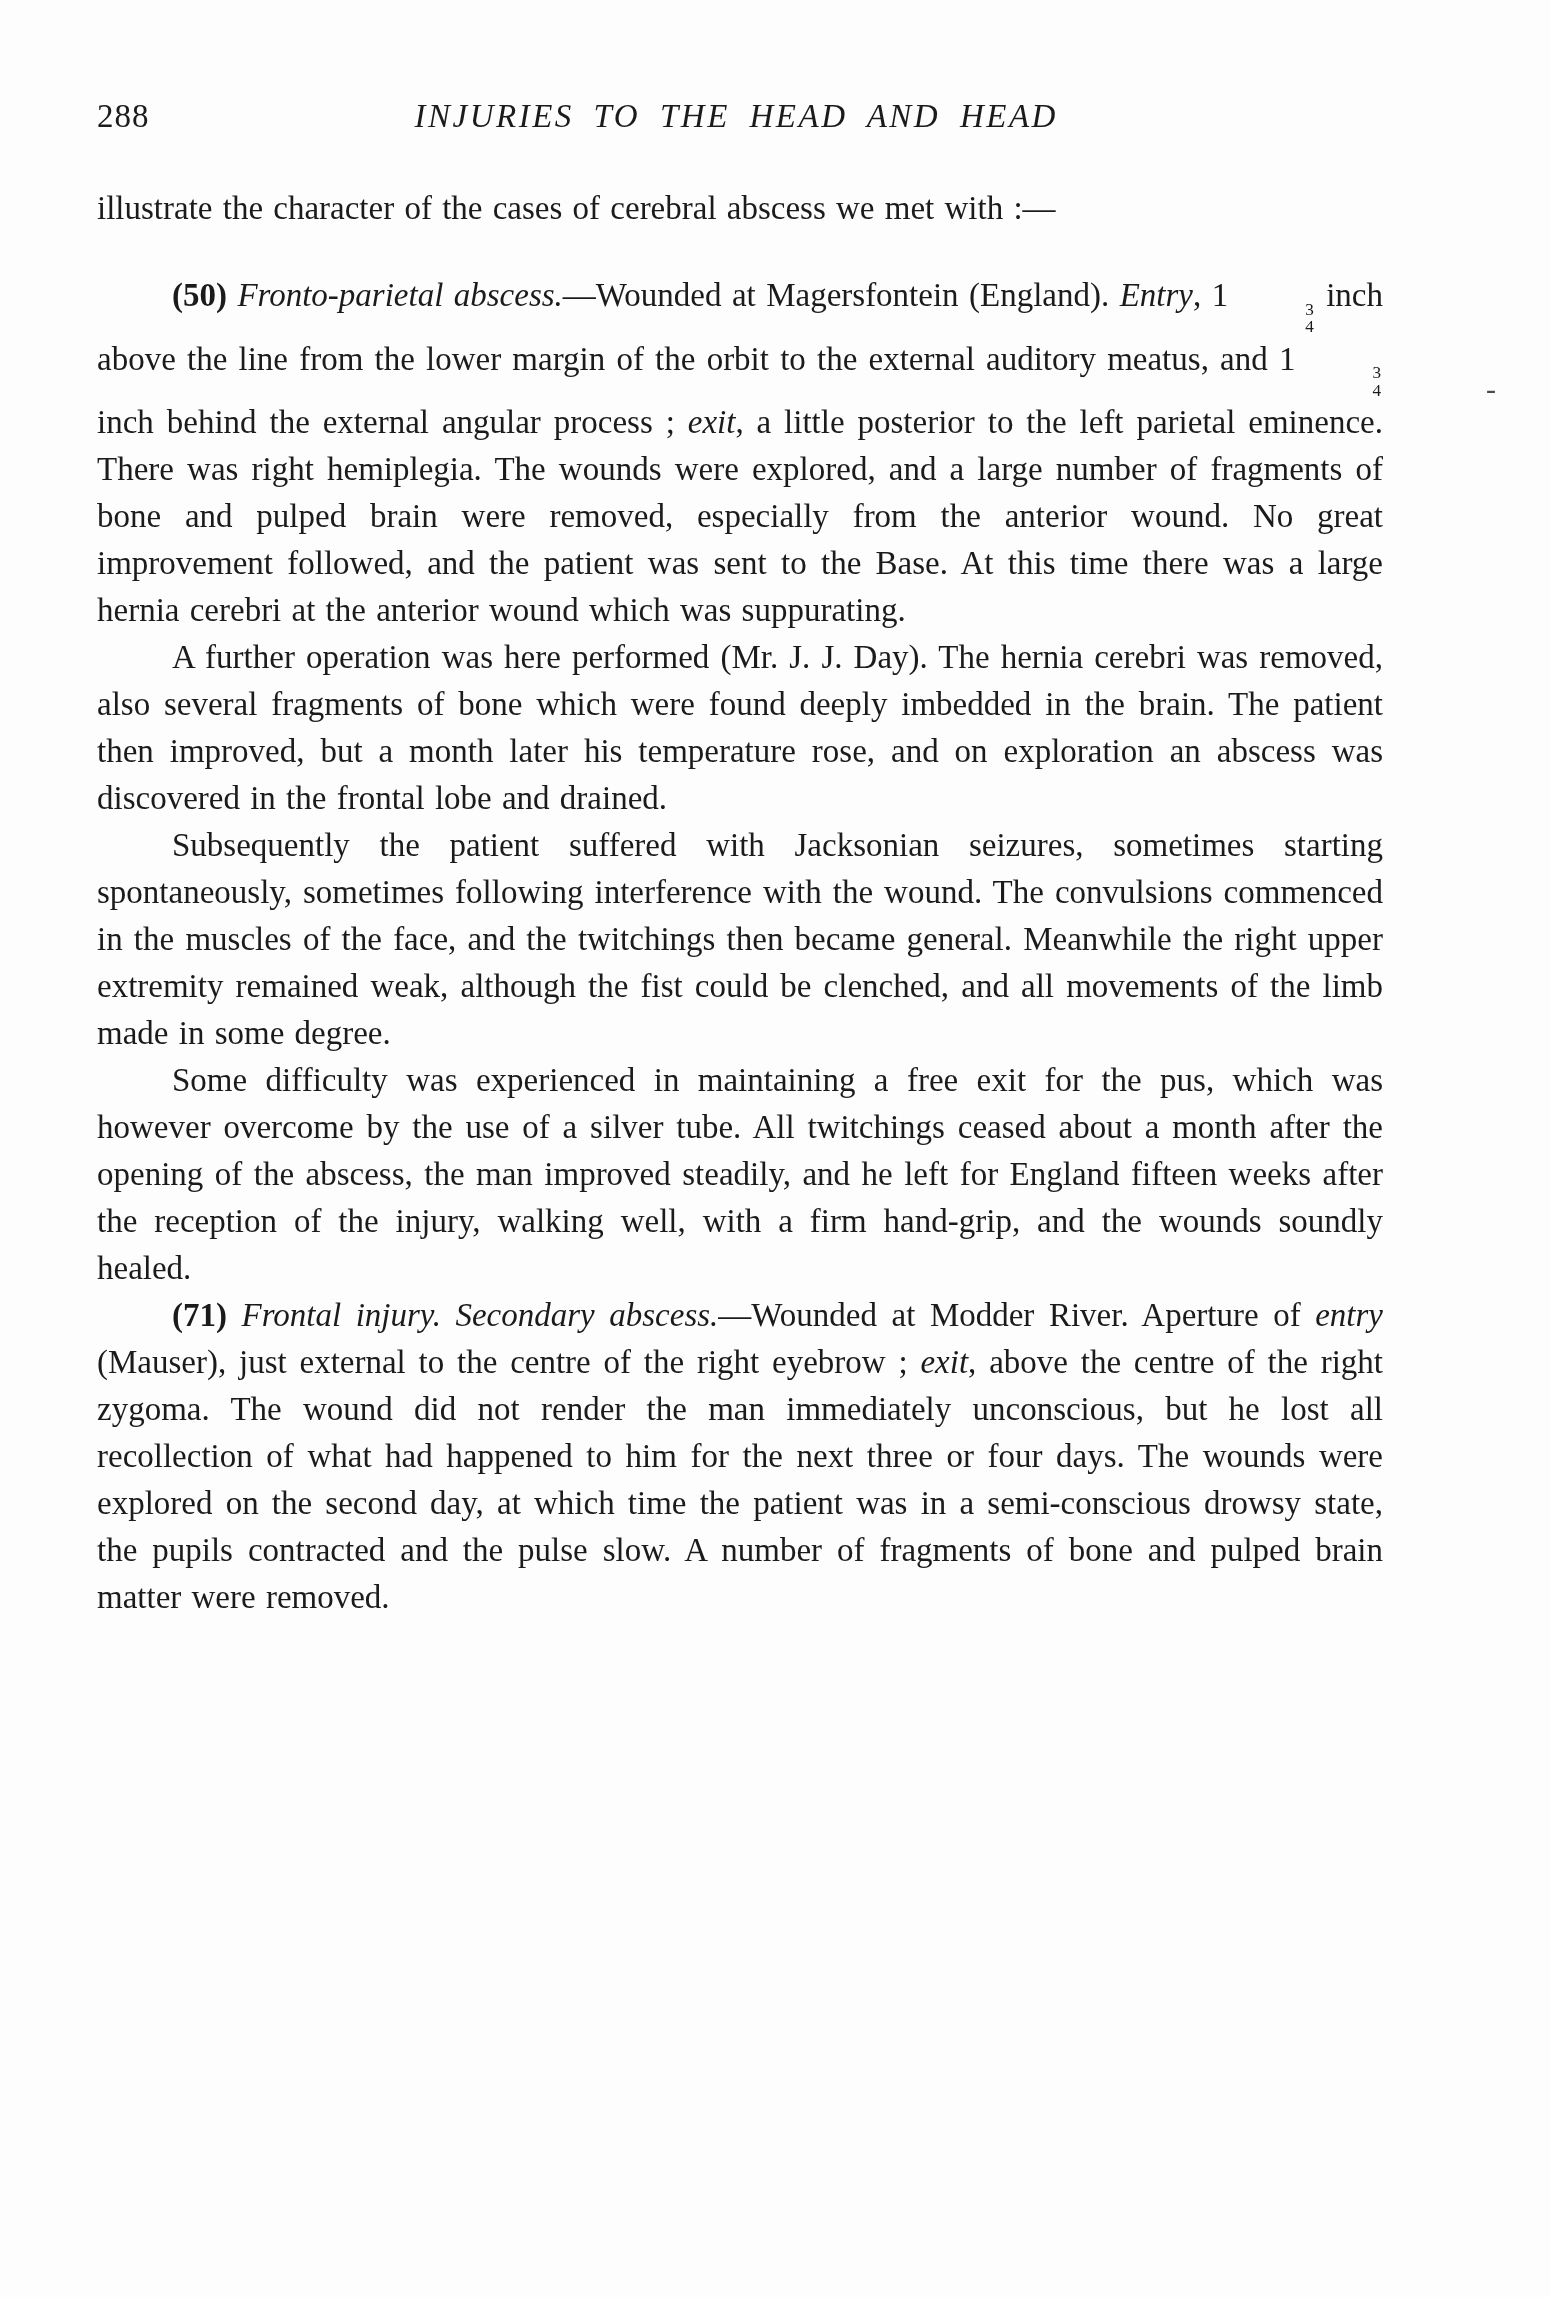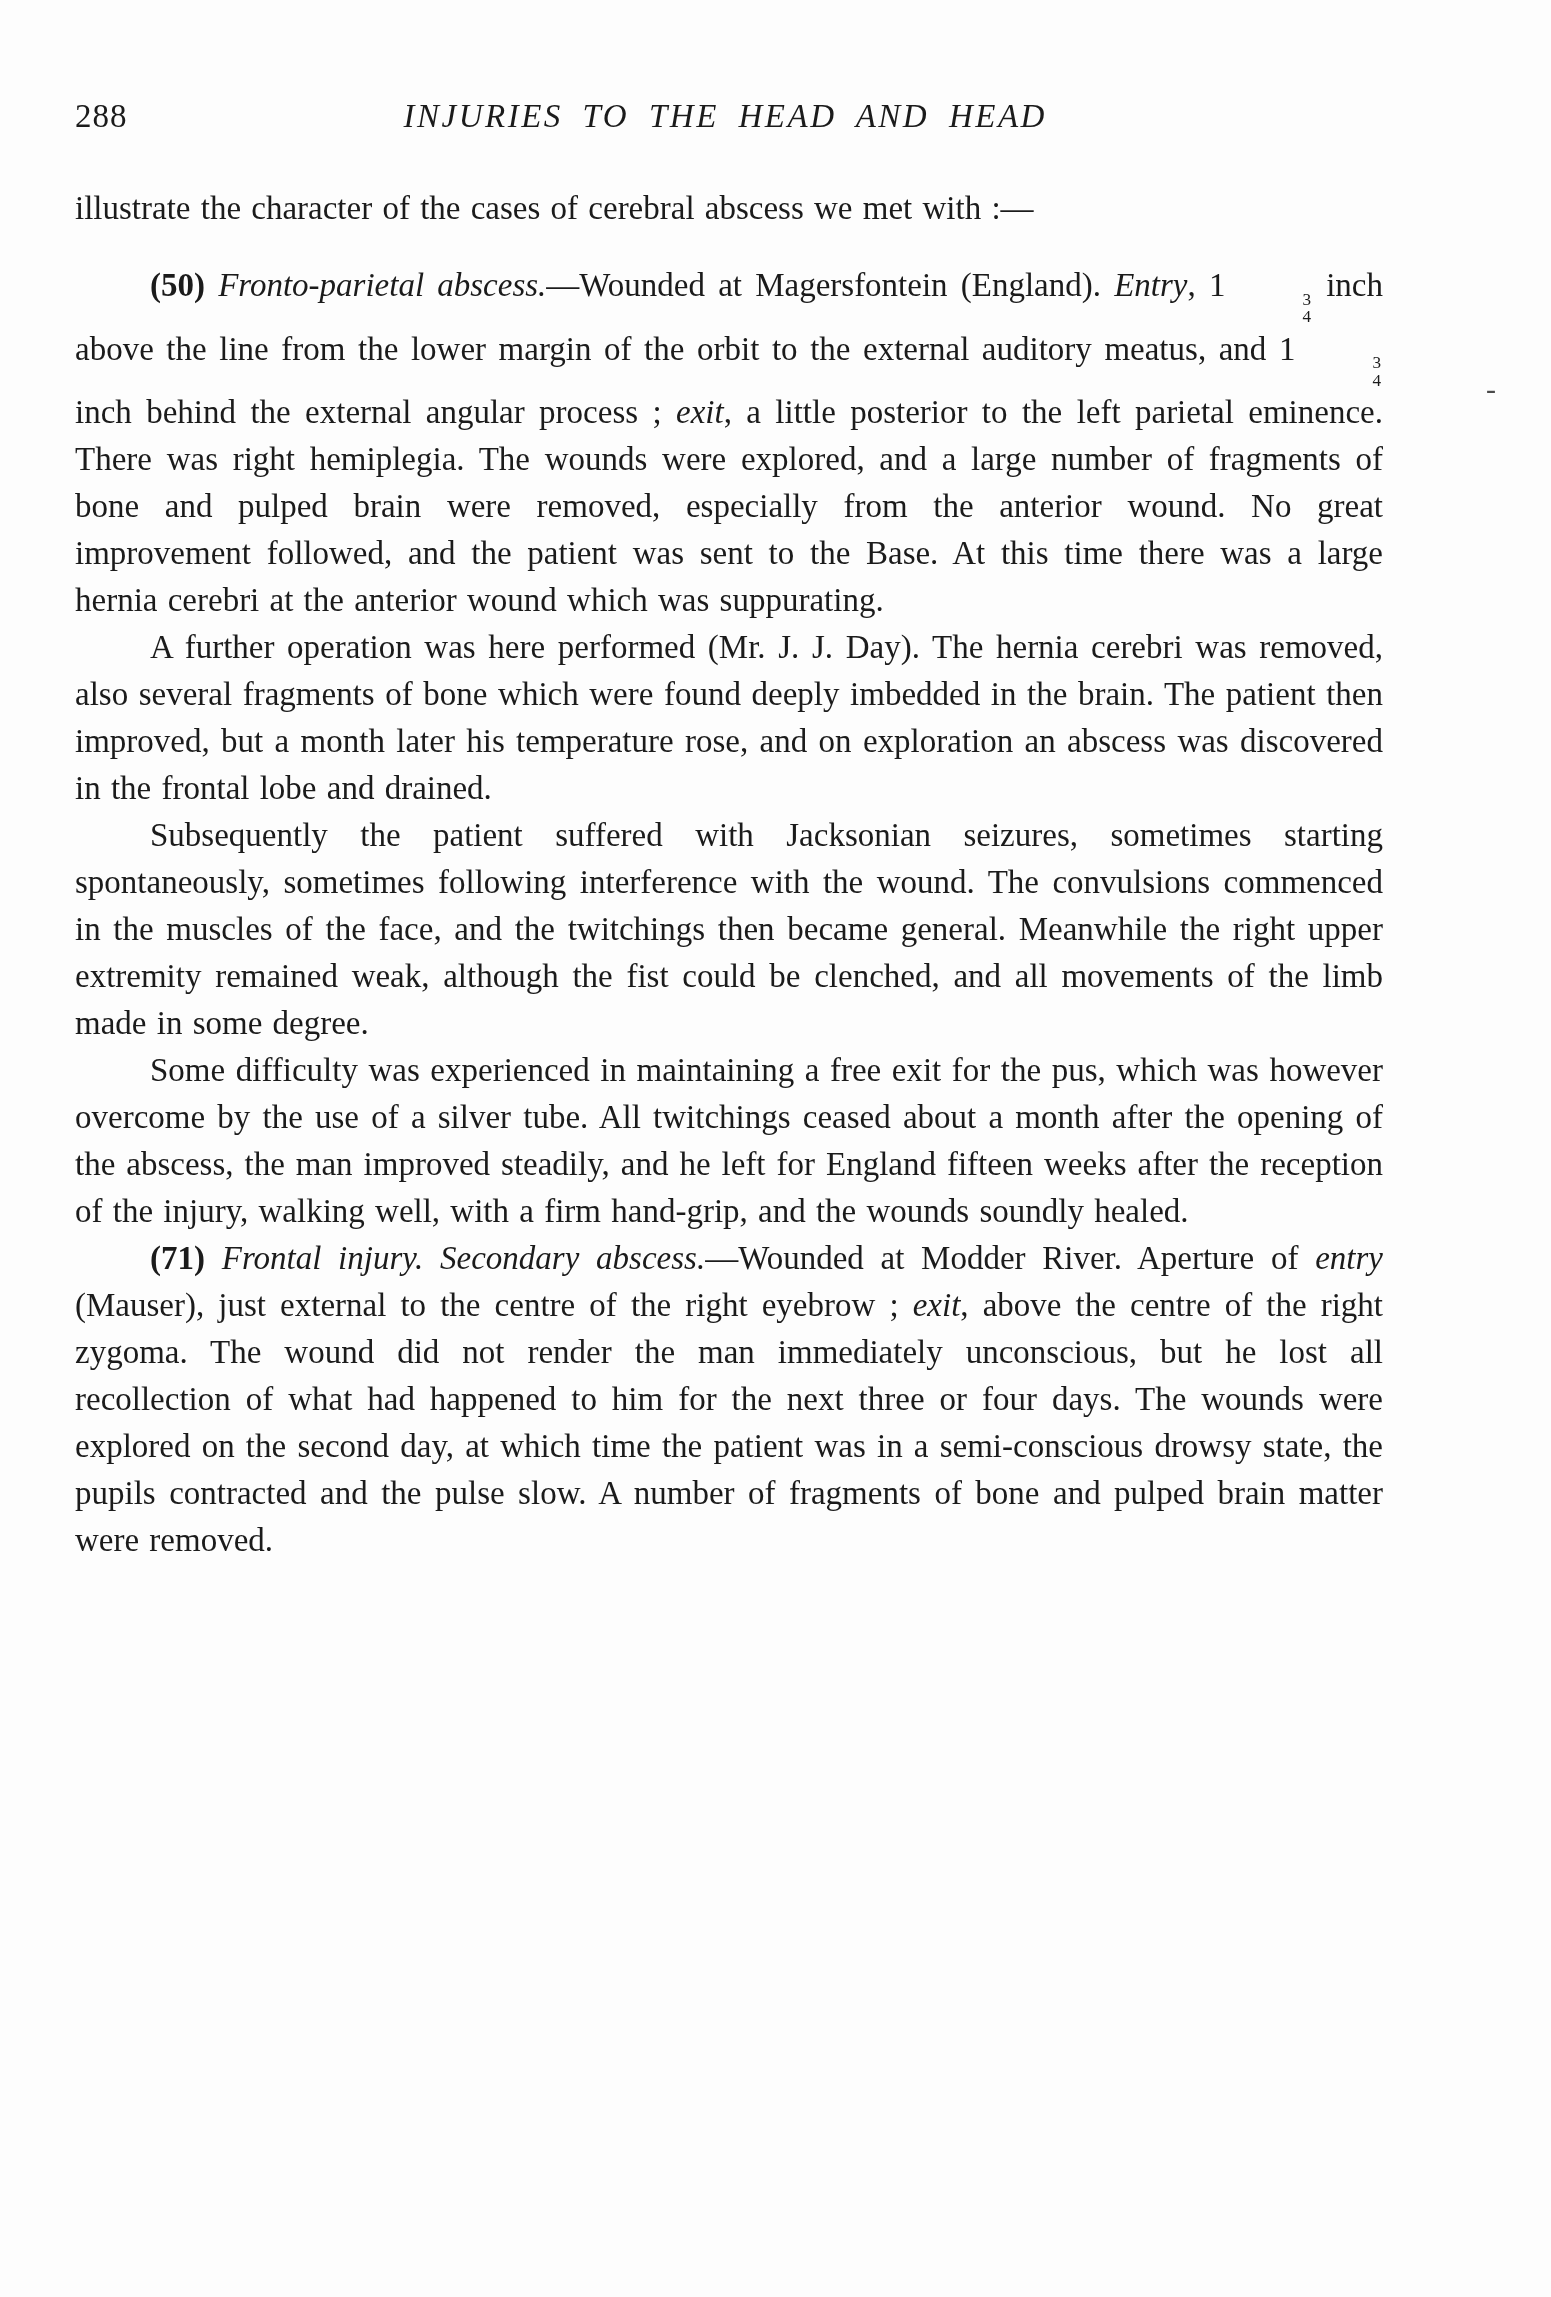--- a/index.html
+++ b/index.html
@@ -7,21 +7,21 @@
     width:1551px;height:2297px;
     background:#fdfdfd;
     font-family:"Liberation Serif","DejaVu Serif",serif;
     color:#1b1b1b;
     position:relative;
     overflow:hidden;
   }
   .page{
     box-sizing:border-box;
     width:1551px;height:1616px;
-    padding:98px 168px 0 75px;
+    padding:98px 168px 0 97px;
     position:relative;
   }
   .running-head{
     display:flex;
     align-items:baseline;
     font-size:33px;
     margin-bottom:50px;
   }
   .page-number{
     font-style:normal;
@@ -37,21 +37,21 @@
     padding-right:60px;
   }
   .text-block{
     font-size:33px;
     line-height:47px;
     text-align:justify;
     word-spacing:2px;
   }
   .text-block p{margin:0;}
   .text-block p.indent{text-indent:75px;}
-  .text-block p.space-after{margin-bottom:30px;}
+  .text-block p.space-after{margin-bottom:40px;}
   i{font-style:italic;}
   b{font-weight:bold;}
   .frac{
     display:inline-flex;
     flex-direction:column;
     align-items:center;
     font-size:0.52em;
     line-height:1.02;
     vertical-align:-0.5em;
     margin:0 2px;

